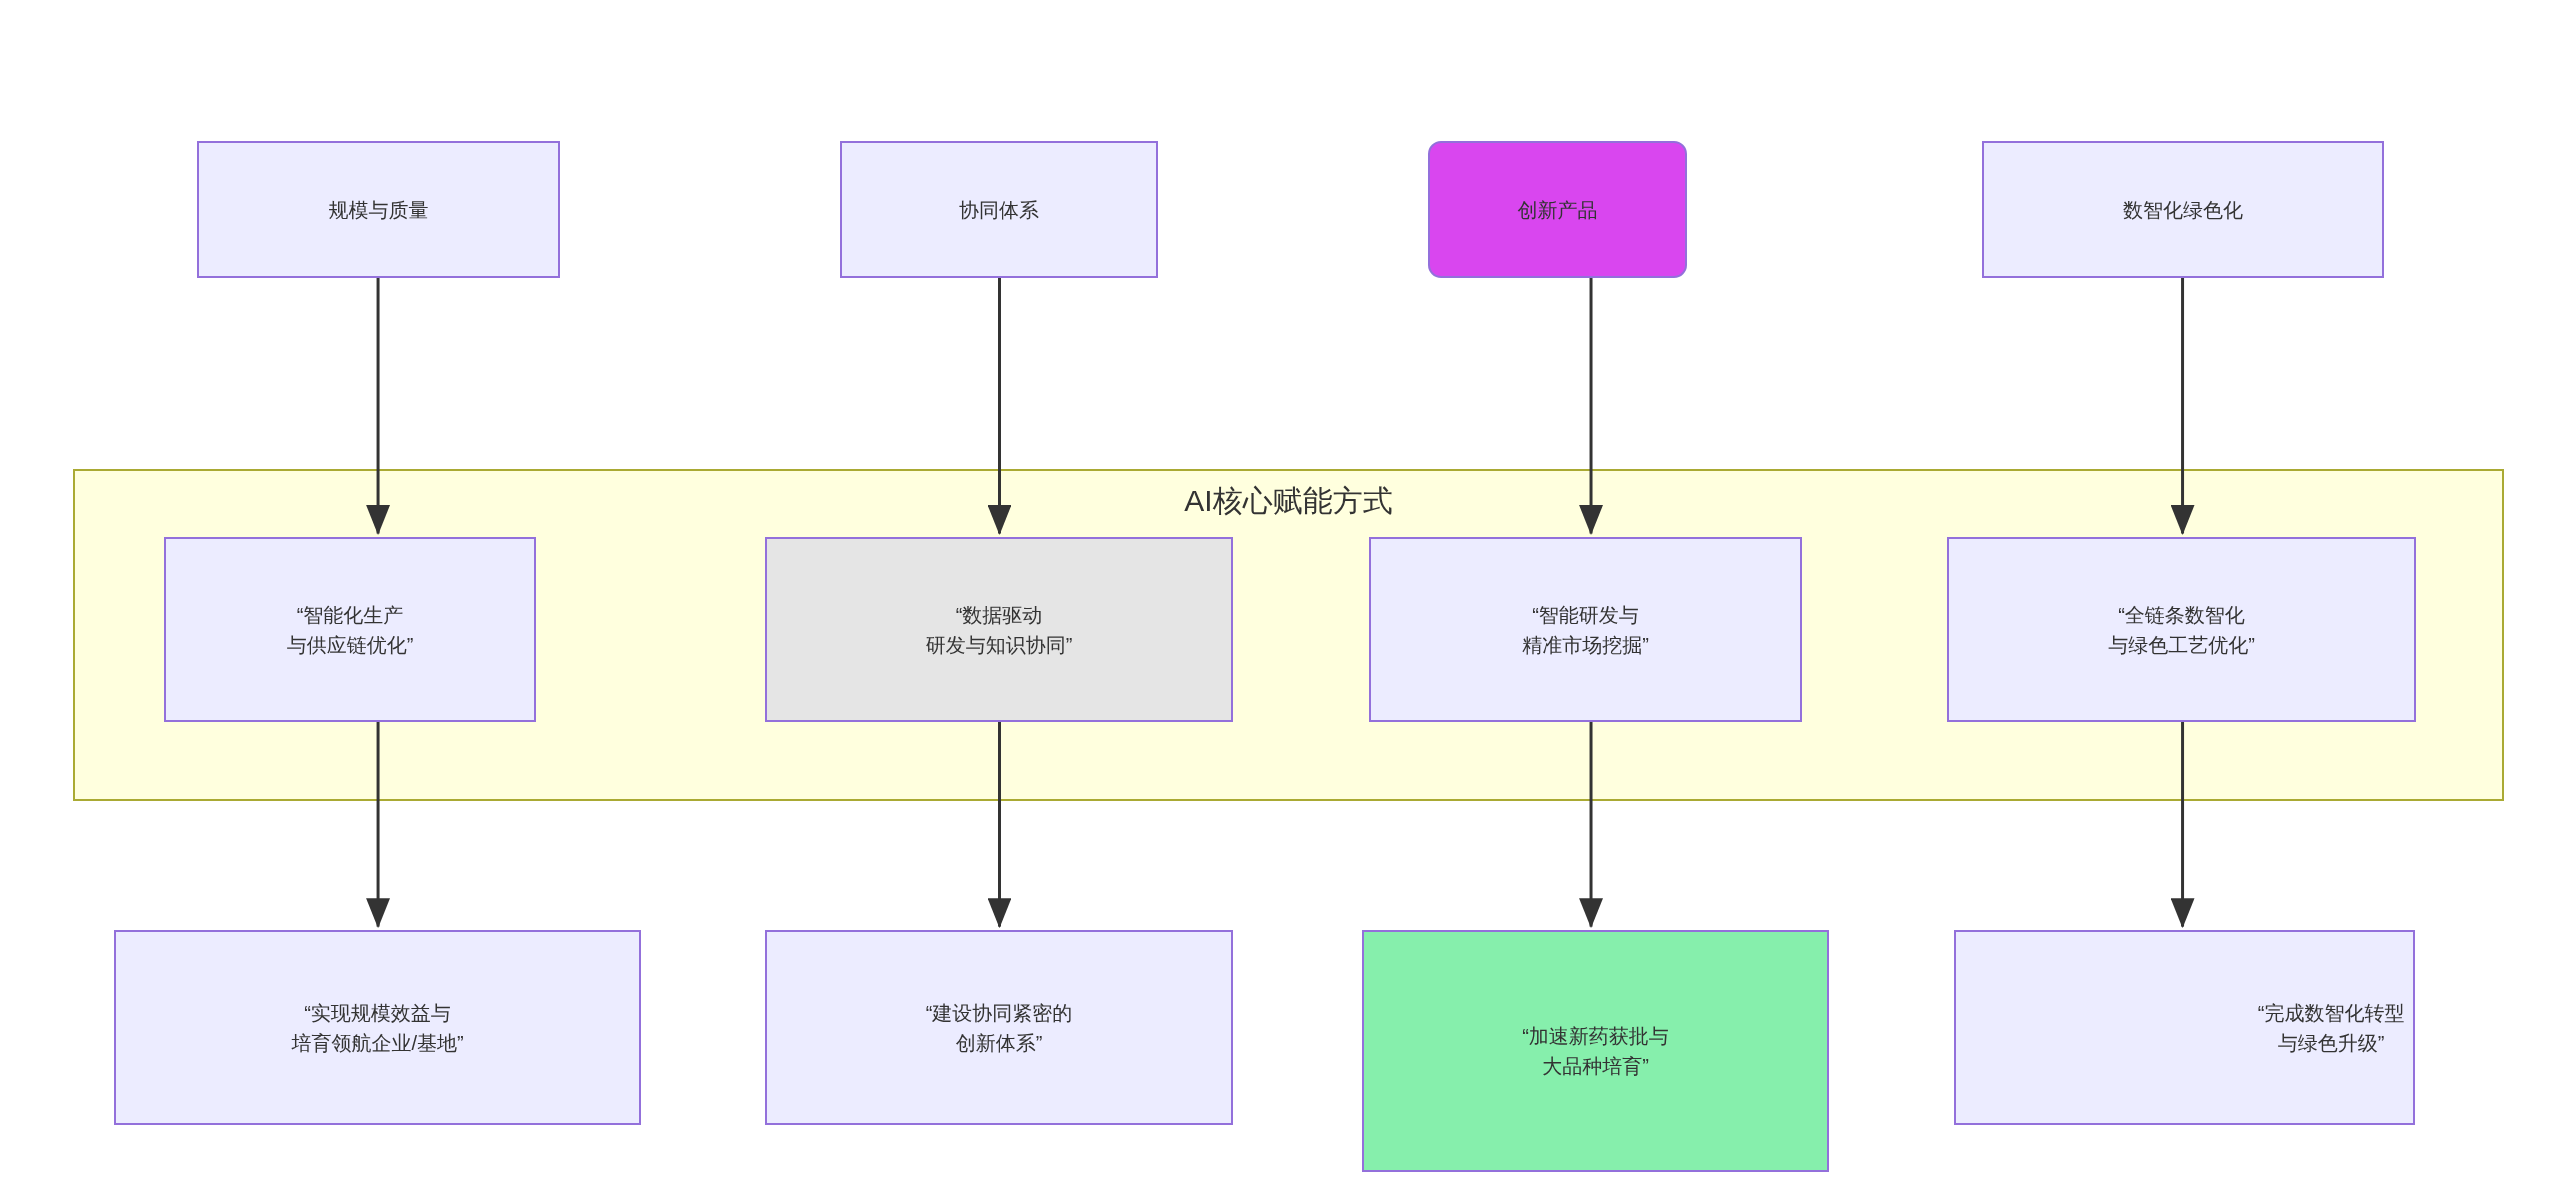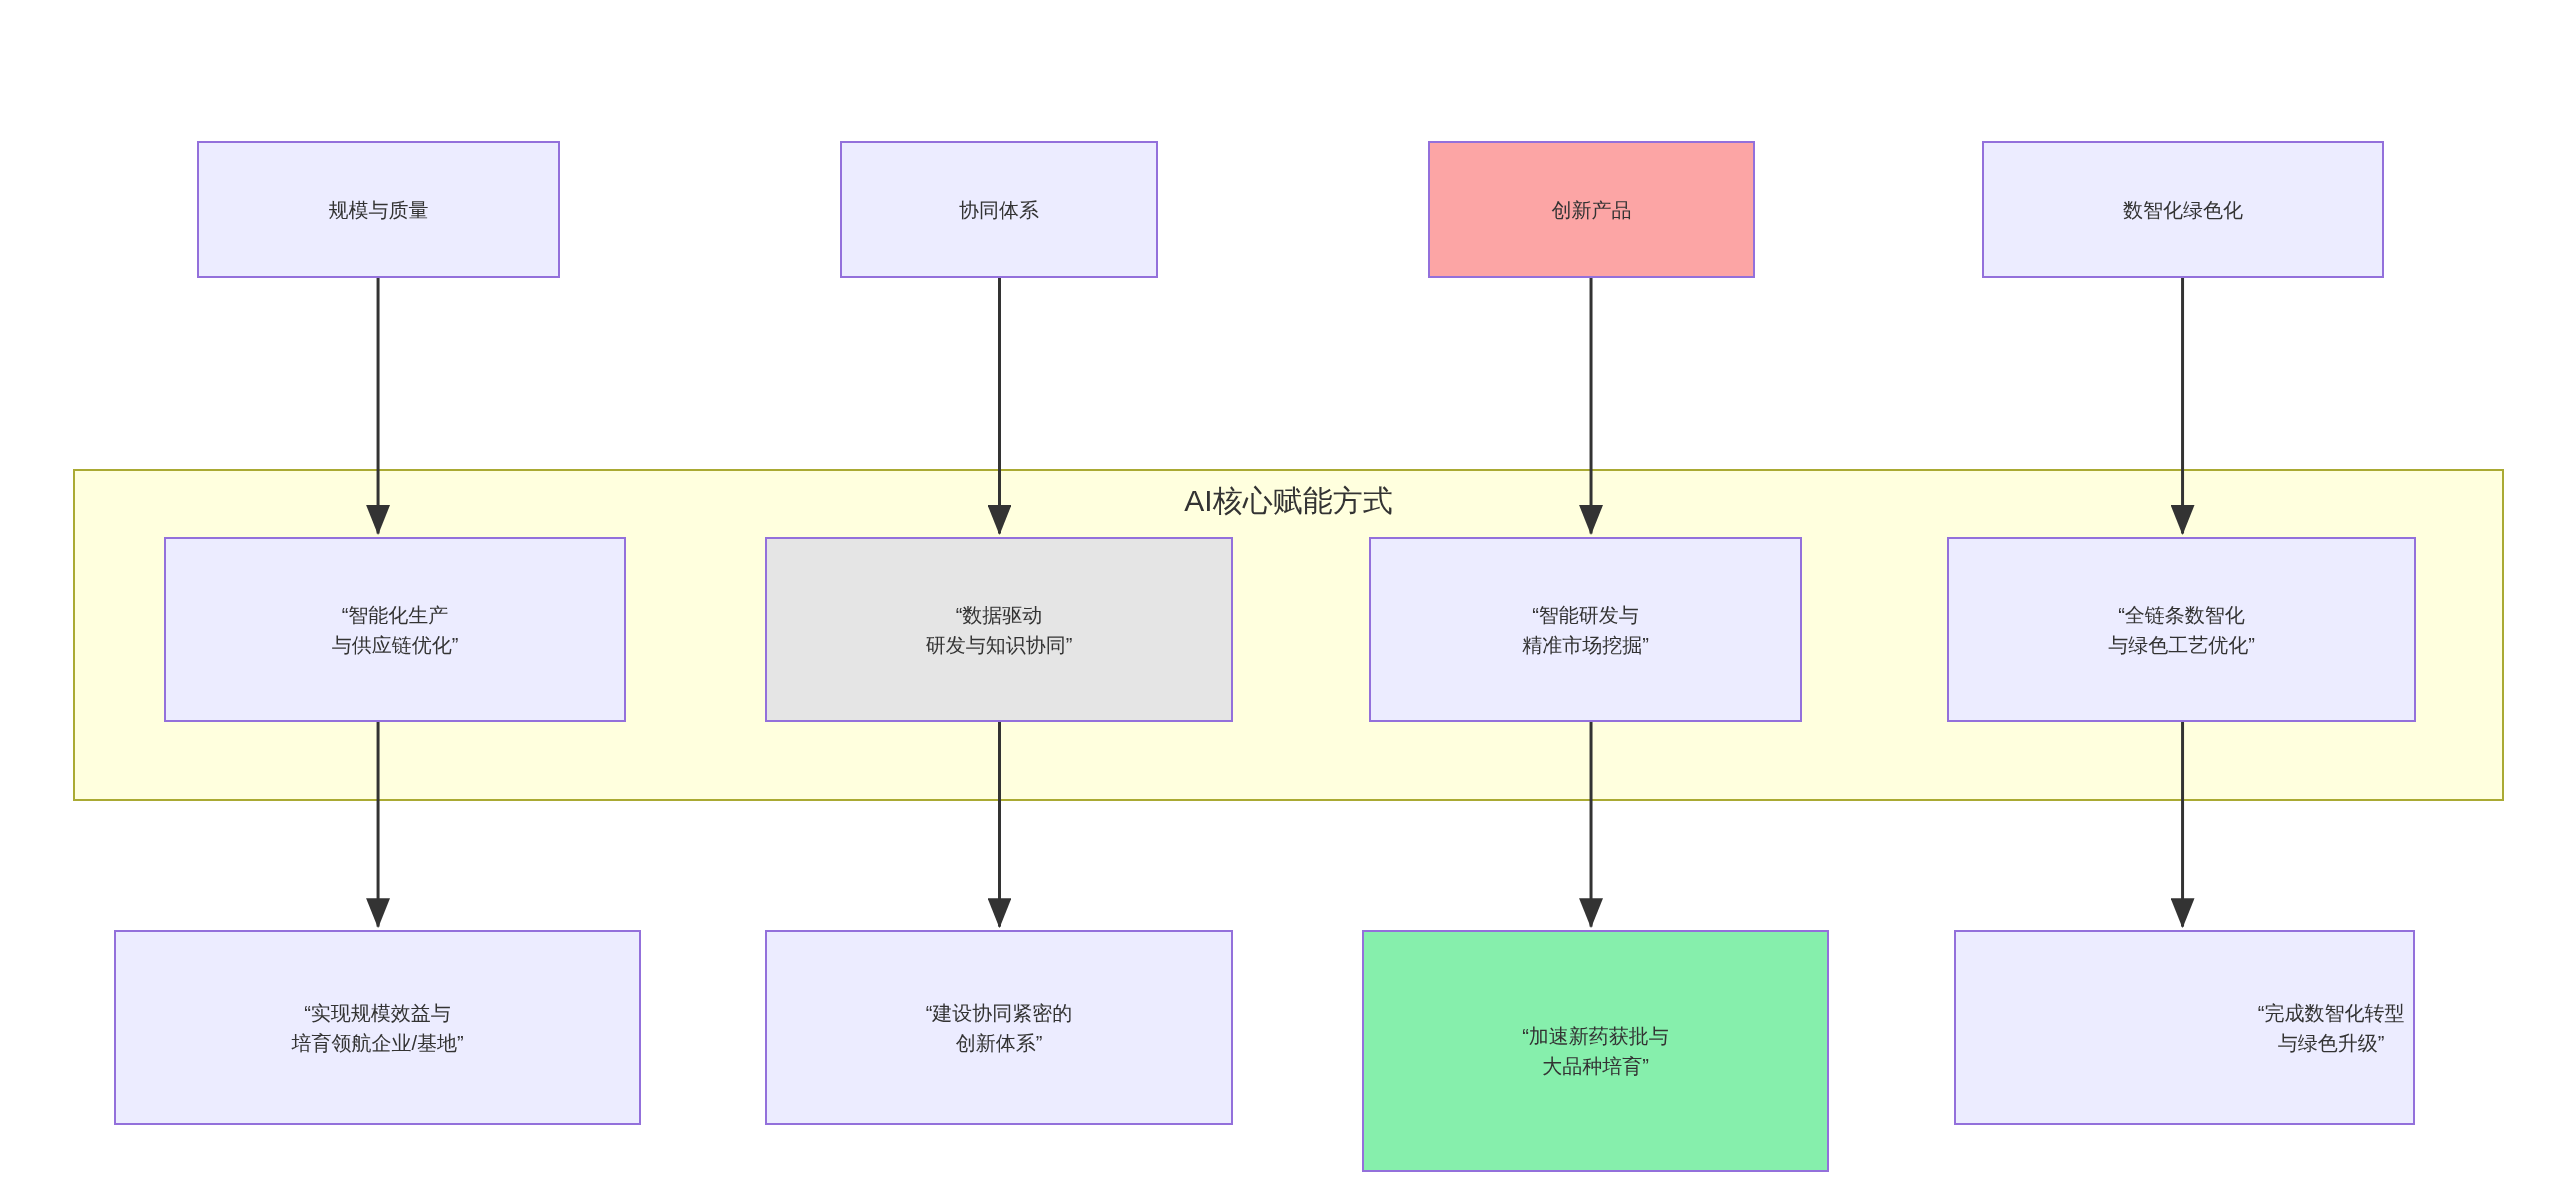--- a/index.html
+++ b/index.html
@@ -93,27 +93,27 @@
       </g>
   </svg>
 
   <div id="node-layer">
       <div class="node" id="goal-1" style="left: 197px; top: 141px; width: 363px; height: 137px; background: rgb(236, 236, 255); border-color: rgb(147, 112, 219);">
         <div class="node-label" style="color: rgb(51, 51, 51);">规模与质量</div>
       </div>
       <div class="node" id="goal-2" style="left: 840px; top: 141px; width: 318px; height: 137px; background: rgb(236, 236, 255); border-color: rgb(147, 112, 219);">
         <div class="node-label" style="color: rgb(51, 51, 51);">协同体系</div>
       </div>
-      <div class="node" id="goal-3" style="left: 1428px; top: 141px; width: 327px; height: 137px; background: #fca5a5; border-color: rgb(147, 112, 219);">
+      <div class="node" id="goal-3" style="left: 1428px; top: 141px; width: 259px; height: 137px; background: #d946ef; border-color: rgb(147, 112, 219); border-radius: 13px;">
         <div class="node-label" style="color: rgb(51, 51, 51);">创新产品</div>
       </div>
       <div class="node" id="goal-4" style="left: 1982px; top: 141px; width: 402px; height: 137px; background: rgb(236, 236, 255); border-color: rgb(147, 112, 219);">
         <div class="node-label" style="color: rgb(51, 51, 51);">数智化绿色化</div>
       </div>
-      <div class="node" id="ai-1" style="left: 164px; top: 537px; width: 462px; height: 185px; background: rgb(236, 236, 255); border-color: rgb(147, 112, 219);">
+      <div class="node" id="ai-1" style="left: 164px; top: 537px; width: 372px; height: 185px; background: rgb(236, 236, 255); border-color: rgb(147, 112, 219);">
         <div class="node-label" style="color: rgb(51, 51, 51);">“智能化生产
 与供应链优化”</div>
       </div>
       <div class="node" id="ai-2" style="left: 765px; top: 537px; width: 468px; height: 185px; background: #e5e5e5; border-color: rgb(147, 112, 219);">
         <div class="node-label" style="color: rgb(51, 51, 51);">“数据驱动
 研发与知识协同”</div>
       </div>
       <div class="node" id="ai-3" style="left: 1369px; top: 537px; width: 433px; height: 185px; background: rgb(236, 236, 255); border-color: rgb(147, 112, 219);">
         <div class="node-label" style="color: rgb(51, 51, 51);">“智能研发与
 精准市场挖掘”</div>

